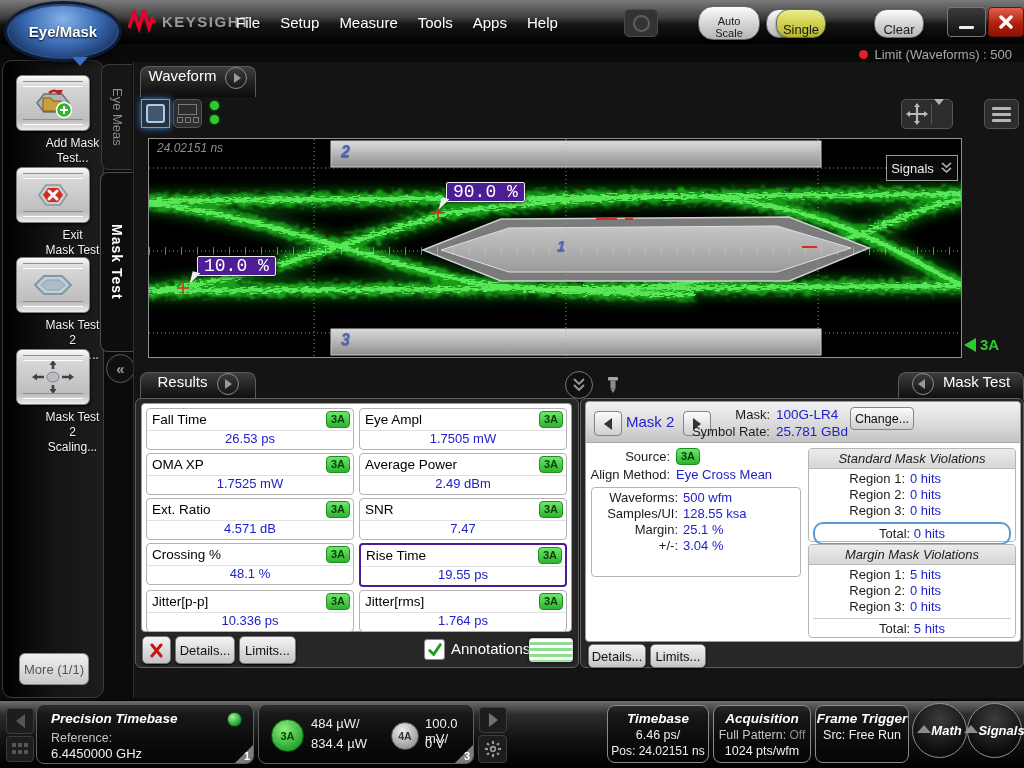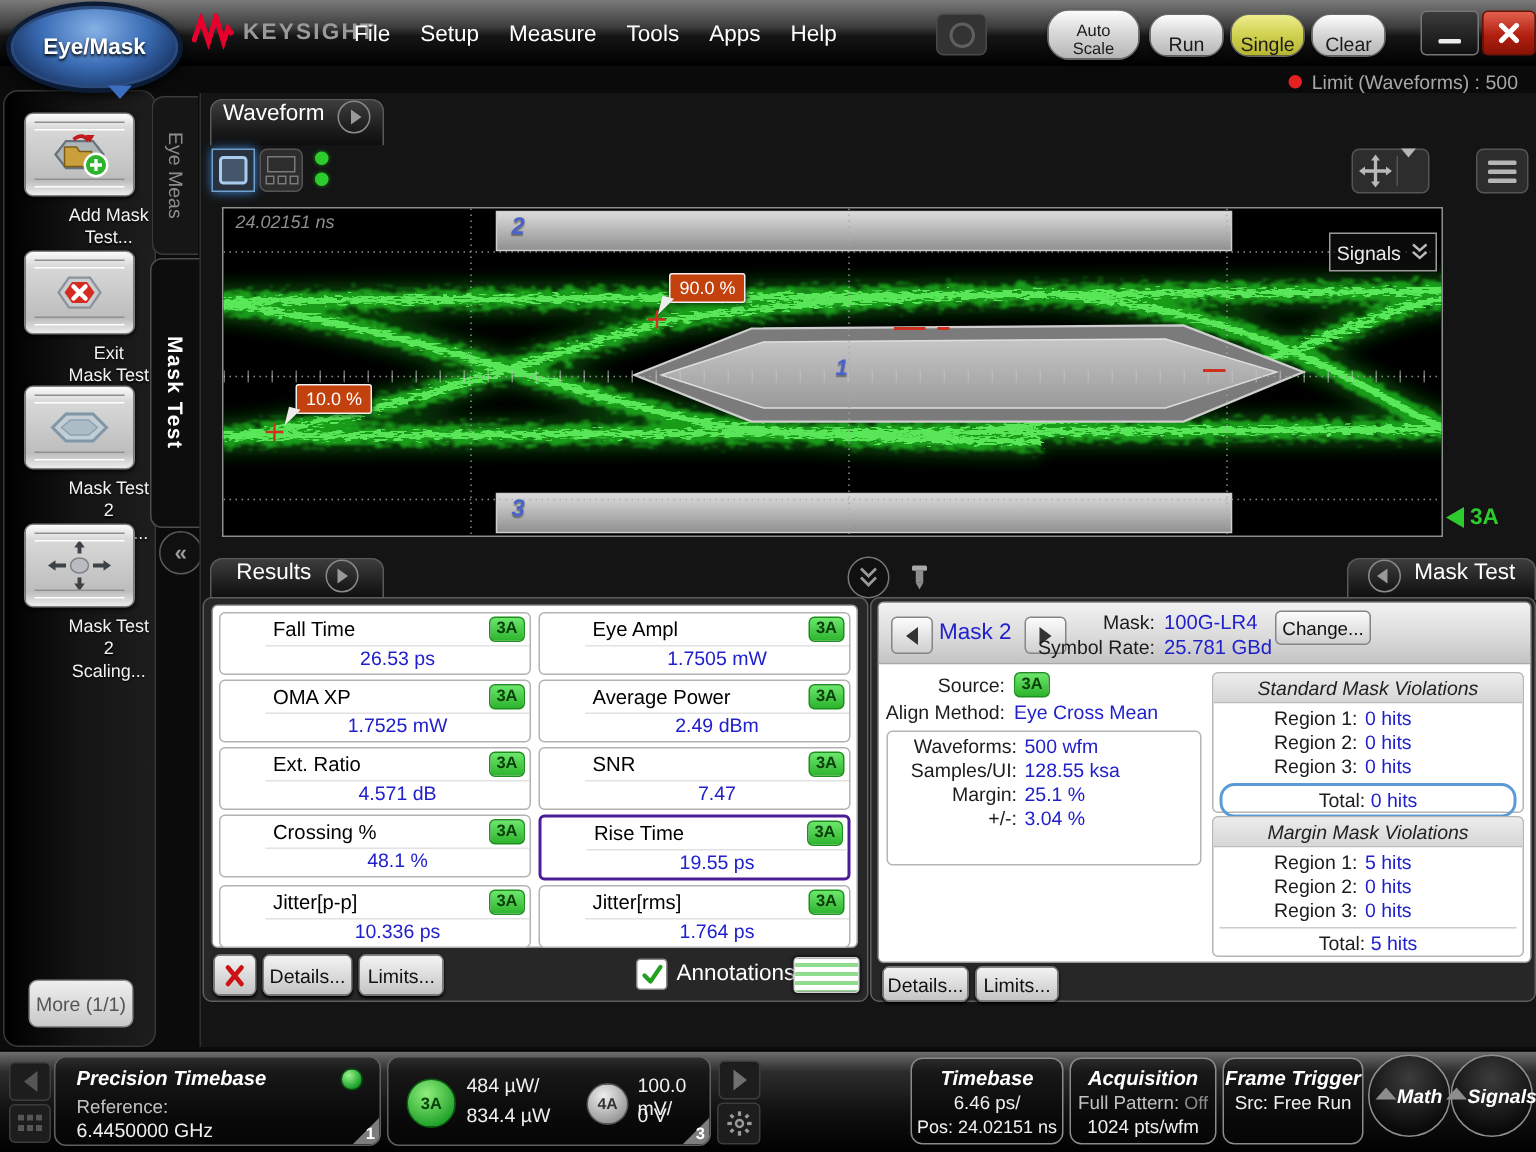--- a/index.html
+++ b/index.html
@@ -22,21 +22,21 @@
   .menus{left:236px;top:0;height:44px;display:flex;align-items:center;gap:20px;}
   .menus span{color:#fff;font-size:15px;cursor:default;}
   .cambtn{left:624px;top:9px;width:32px;height:26px;background:#333;border:1px solid #4a4a4a;border-radius:5px;
     display:flex;align-items:center;justify-content:center;}
   .camlens{width:13px;height:13px;border:2px solid #5f5f5f;border-radius:50%;}
   .pill{border:1px solid #666;border-radius:13px;background:linear-gradient(180deg,#fdfdfd,#d9d9d9 45%,#b5b5b5);
     color:#1a1a1a;font-size:13px;display:flex;align-items:flex-end;justify-content:center;
     box-shadow:0 1px 2px rgba(0,0,0,.6);}
   .pill.auto{left:698px;top:6px;width:60px;height:32px;border-radius:15px;font-size:11px;line-height:12px;text-align:center;}
   .pill.run{left:766px;top:9px;width:48px;height:27px;}
-  .pill.single{left:820px;top:9px;width:48px;height:27px;background:linear-gradient(180deg,#eded8e,#d3d355 45%,#b5b52e);}
+  .pill.single{left:776px;top:9px;width:48px;height:27px;background:linear-gradient(180deg,#eded8e,#d3d355 45%,#b5b52e);}
   .pill.clear{left:874px;top:9px;width:48px;height:27px;}
   .winbtn{top:7px;height:28px;border-radius:4px;display:flex;align-items:center;justify-content:center;}
   .minbtn{left:947px;width:37px;background:linear-gradient(180deg,#3c3c3c,#101010);border:1px solid #777;}
   .minbar{width:15px;height:3px;background:#eee;margin-top:10px;border-radius:1px;}
   .closebtn{left:988px;width:34px;background:linear-gradient(180deg,#e2604e,#b22010 55%,#8a1205);border:1px solid #6a1208;}
   .substrip{left:0;top:44px;width:1024px;height:18px;background:#0a0a0a;}
   .limit{right:12px;top:47px;display:flex;align-items:center;gap:7px;}
   .limit i{width:9px;height:9px;border-radius:50%;background:#e42020;}
   .limit span{color:#a8a8a8;font-size:13px;font-style:normal;}
 
@@ -82,41 +82,41 @@
   .panbtn{left:901px;top:99px;width:50px;height:28px;display:flex;align-items:center;}
   .pansep{width:1px;height:20px;background:#555;margin:0 2px;}
   .dcaret{width:0;height:0;border-left:5px solid transparent;border-right:5px solid transparent;border-top:6px solid #b5b5b5;margin:0 auto;}
   .menubtn{left:984px;top:99px;width:33px;height:28px;display:flex;flex-direction:column;align-items:center;justify-content:center;gap:3px;}
   .menubtn i{width:19px;height:3px;background:#b5b5b5;border-radius:1px;}
 
   
   .plot{left:148px;top:138px;width:812px;height:218px;background:#000;border:1px solid #8f8f8f;}
   .delaylab{left:8px;top:2px;color:#8d8d8d;font-size:12px;font-style:italic;}
   .regnum{color:#4a63c8;font-weight:bold;font-style:italic;font-size:16px;text-shadow:0 1px 1px rgba(0,0,0,.4);}
-  .callout{position:absolute;background:#c2410c;border:1px solid #f0f0f0;border-radius:2px;color:#fff;
-    font-size:12px;padding:0 6px;height:18px;line-height:18px;box-shadow:0 0 4px #000;}
+  .callout{position:absolute;background:#4c1d95;border:1px solid #f0f0f0;border-radius:2px;color:#fff;
+    font-size:18px;padding:0 6px;height:18px;line-height:18px;box-shadow:0 0 4px #000;font-family:Liberation Mono, monospace;}
   .ctail{position:absolute;left:-7px;top:15px;width:0;height:0;border-top:13px solid #ededed;
     border-right:8px solid transparent;transform:rotate(14deg);}
   .sigbtn{left:737px;top:16px;width:70px;height:24px;border:1px solid #9a9a9a;background:rgba(15,15,15,.65);
     display:flex;align-items:center;justify-content:center;gap:6px;color:#ececec;font-size:13px;}
   .srcmark{left:964px;top:336px;display:flex;align-items:center;gap:4px;}
   .srcmark i{width:0;height:0;border-top:7px solid transparent;border-bottom:7px solid transparent;border-right:12px solid #2ecb2e;}
   .srcmark span{color:#2ecb2e;font-weight:bold;font-size:15px;}
 
   
   .group{background:#272727;border:1px solid #5e5e5e;border-radius:6px;}
   .rtab{left:140px;top:372px;width:114px;height:27px;}
   .mtab{left:898px;top:372px;width:124px;height:27px;}
   .divcirc{left:565px;top:371px;width:26px;height:26px;border:1px solid #777;border-radius:50%;background:#101010;
     display:flex;align-items:center;justify-content:center;}
   .pinbtn{left:602px;top:373px;width:22px;height:24px;display:flex;align-items:center;justify-content:center;}
 
   .mgrid{left:5px;top:4px;width:431px;height:229px;background:#fff;border:1px solid #999;border-radius:4px;
     display:grid;grid-template-columns:1fr 1fr;gap:3px 5px;padding:4px;box-sizing:border-box;align-content:start;}
-  .mcard{height:40px;border:1px solid #b2b2b2;border-radius:4px;overflow:hidden;background:#fff;padding-left:30px;}
+  .mcard{height:40px;border:1px solid #b2b2b2;border-radius:4px;overflow:hidden;background:#fff;}
   .mcard.sel{border:2px solid #4c1d95;}
   .mtop{height:21px;display:flex;align-items:center;justify-content:space-between;padding:0 3px 0 5px;}
   .mlabel{font-size:13.5px;color:#000;}
   .badge{display:inline-block;padding:0 4px;height:15px;line-height:15px;font-size:11px;font-weight:bold;color:#0a3d0a;
     background:linear-gradient(180deg,#6ce76c,#2db42d);border:1px solid #1e8e1e;border-radius:4px;}
   .mval{height:16px;text-align:center;font-size:13px;color:#2020cc;border-top:1px solid #e2e2e2;line-height:16px;}
   .gbtn{background:linear-gradient(180deg,#f4f4f4,#c4c4c4);border:1px solid #777;border-radius:5px;color:#111;
     font-size:13px;display:flex;align-items:center;justify-content:center;box-shadow:0 1px 2px #000;}
   .chkbox{width:19px;height:19px;background:#fff;border:1px solid #888;border-radius:3px;
     display:flex;align-items:center;justify-content:center;}

